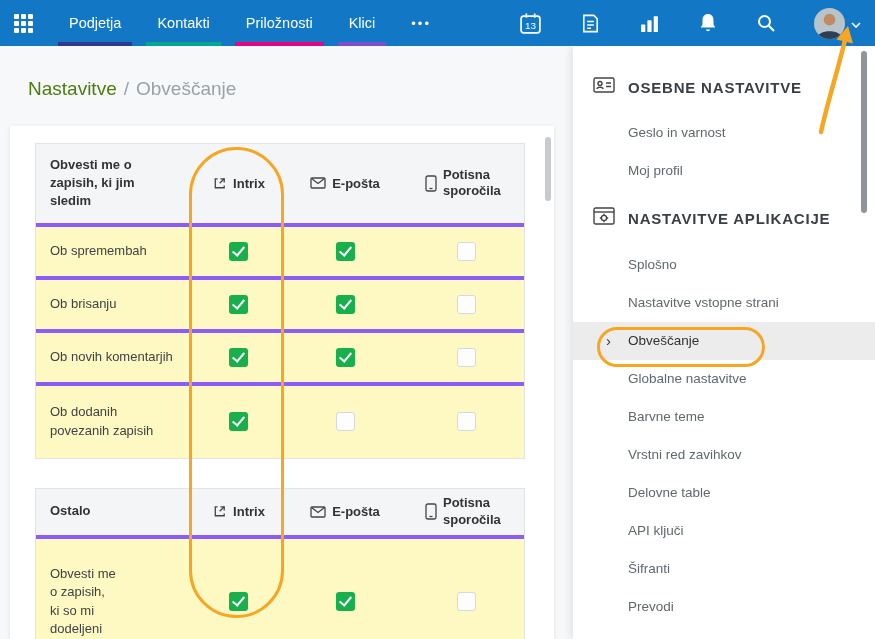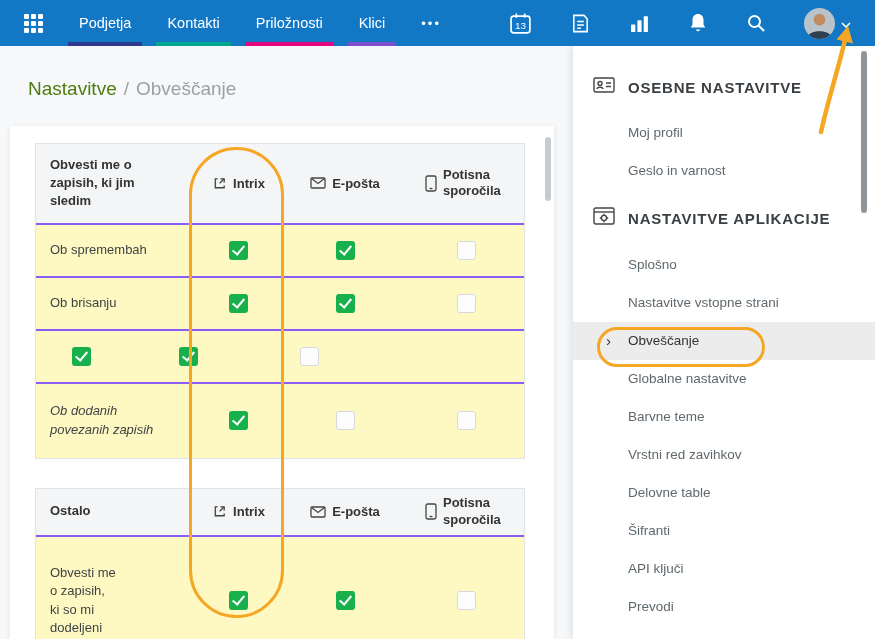--- a/index.html
+++ b/index.html
@@ -1,21 +1,21 @@
 <!DOCTYPE html>
 <html><head>
 <meta charset="utf-8">
 <style>
   * { margin:0; padding:0; box-sizing:border-box; }
   html,body { width:875px; height:639px; overflow:hidden; background:#f7f8f9;
               font-family:"Liberation Sans", sans-serif; position:relative; }
 
   
   .topbar { position:absolute; top:0; left:0; width:875px; height:46px; background:#1278c6;
-            display:flex; align-items:center; padding:0 24px; z-index:20; }
+            display:flex; align-items:center; padding:0 14px; z-index:20; }
   .grid-icon { display:grid; grid-template-columns:repeat(3,5px); grid-gap:2px; margin-right:25px; cursor:pointer; }
   .grid-icon i { width:5px; height:5px; background:#fff; border-radius:1px; display:block; }
   .topnav { display:flex; height:46px; }
   .nav-item { position:relative; height:46px; display:flex; align-items:center; padding:0 11px;
               margin-right:14px; color:#fff; font-size:14.5px; cursor:pointer; white-space:nowrap; }
   .nav-underline { position:absolute; left:0; right:0; bottom:0; height:4px; }
   .nav-more { letter-spacing:2px; font-size:13px; }
   .topbar-right { margin-left:auto; display:flex; align-items:center; gap:38px; }
   .tb-icon { display:flex; align-items:center; justify-content:center; cursor:pointer; }
   .avatar-group { display:flex; align-items:center; gap:6px; cursor:pointer; }
@@ -24,33 +24,33 @@
   
   .breadcrumb { position:absolute; left:28px; top:78px; font-size:19px; z-index:5; }
   .bc-section { color:#4d7c0f; cursor:pointer; }
   .bc-sep { color:#9aa2a8; margin:0 7px; }
   .bc-page { color:#9aa2a8; }
 
   
   .card { position:absolute; left:10px; top:126px; width:544px; height:513px; background:#fff;
           box-shadow:0 1px 5px rgba(0,0,0,.09); padding:17px 0 0 25px; overflow:hidden; z-index:5; }
   .tbl { width:490px; border:1px solid #e1e4e6; background:#fef9c3; }
-  .trow { display:flex; border-top:2px solid #8b5cf6; align-items:center; }
+  .trow { display:flex; border-top:4px solid #8b5cf6; align-items:center; }
   .trow:first-child { border-top:none; }
   .thead { background:#f4f5f6; }
   .c { flex-shrink:0; }
   .lbl { width:157px; padding:12px 14px; font-size:13px; color:#3f4345; line-height:1.4; }
   .thead .lbl { font-weight:bold; color:#333; }
   .col { display:flex; align-items:center; justify-content:center; gap:6px; }
   .ci { width:91px; } .ce { width:122px; } .cp { width:120px;align-items:center; }
   .colhead { font-weight:bold; font-size:13px; color:#333; }
   .cp .wrap { width:64px; line-height:1.25; }
   .t1 .thead { min-height:70px; }
   .t1 .r { min-height:53px; }
-  .t1 .r4 { min-height:76px;font-style:italic; }
+  .t1 .r4 { min-height:76px; }
   .t2 { margin-top:29px; }
   .t2 .thead { min-height:46px; }
   .t2 .r { min-height:130px; }
   .narrow { display:inline-block; max-width:66px; }
 
   .cb { width:19px; height:19px; border-radius:3px; display:inline-block; position:relative; cursor:pointer; }
   .cb.on { background:#18b04c; }
   .cb.on::after { content:""; position:absolute; left:6px; top:2px; width:5px; height:10px;
                   border-right:2.2px solid #fff; border-bottom:2.2px solid #fff; transform:rotate(40deg); }
   .cb.off { background:#fdfdfd; border:1px solid #d6d9dc; }
@@ -224,20 +224,21 @@
         </div>
       <div class="c col ce">
           <span class="cb on" style="background-color: rgb(24, 176, 76);"></span>
         </div>
       <div class="c col cp">
           <span class="cb off"></span>
         </div>
     </div>
 
     <div class="trow r">
+      <div class="c lbl">Ob novih komentarjih</div>
       <div class="c col ci">
           <span class="cb on" style="background-color: rgb(24, 176, 76);"></span>
         </div>
       <div class="c col ce">
           <span class="cb on" style="background-color: rgb(24, 176, 76);"></span>
         </div>
       <div class="c col cp">
           <span class="cb off"></span>
         </div>
     </div>
@@ -314,22 +315,22 @@
       <span class="side-ic">
         <svg width="22" height="18" viewBox="0 0 22 18" fill="none" stroke="#444" stroke-width="1.4">
           <rect x="1" y="2" width="20" height="14" rx="1.5"></rect>
           <circle cx="7" cy="7.5" r="2"></circle>
           <path d="M4 13 C4 10.6 10 10.6 10 13"></path>
           <path d="M13 7 H18 M13 10.5 H18"></path>
         </svg>
       </span>
       <span class="side-title">OSEBNE NASTAVITVE</span>
     </div>
+    <div class="side-item">Geslo in varnost</div>
     <div class="side-item">Moj profil</div>
-    <div class="side-item">Geslo in varnost</div>
   </div>
 
   <div class="side-section sec2">
     <div class="side-header">
       <span class="side-ic">
         <svg width="22" height="18" viewBox="0 0 22 18" fill="none" stroke="#444" stroke-width="1.4">
           <rect x="1" y="1" width="20" height="16" rx="1.5"></rect>
           <path d="M1 5 H21"></path>
           <circle cx="11" cy="11" r="2.6"></circle>
           <path d="M11 6.8 V8.2 M11 13.8 V15.2 M6.8 11 H8.2 M13.8 11 H15.2"></path>
@@ -340,22 +341,22 @@
     <div class="side-item">Splošno</div>
     <div class="side-item">Nastavitve vstopne strani</div>
     <div class="side-item active">
       <span class="chev">›</span>
       <span>Obveščanje</span>
     </div>
     <div class="side-item">Globalne nastavitve</div>
     <div class="side-item">Barvne teme</div>
     <div class="side-item">Vrstni red zavihkov</div>
     <div class="side-item">Delovne table</div>
+    <div class="side-item">API ključi</div>
     <div class="side-item">Šifranti</div>
-    <div class="side-item">API ključi</div>
     <div class="side-item">Prevodi</div>
   </div>
 
   <div class="side-scrollbar"></div>
 </aside>
 
 <div class="ann ann-capsule ann-intrix" style="border-color: rgb(245, 166, 35);"></div>
 <div class="ann ann-capsule ann-obvescanje" style="border-color: rgb(245, 166, 35);"></div>
 <svg class="ann ann-arrow" viewBox="0 0 78 118" fill="none">
   <path d="M26 112 C33 80 43 50 50 20" stroke="#F5A623" stroke-width="4.5" stroke-linecap="round"></path>

